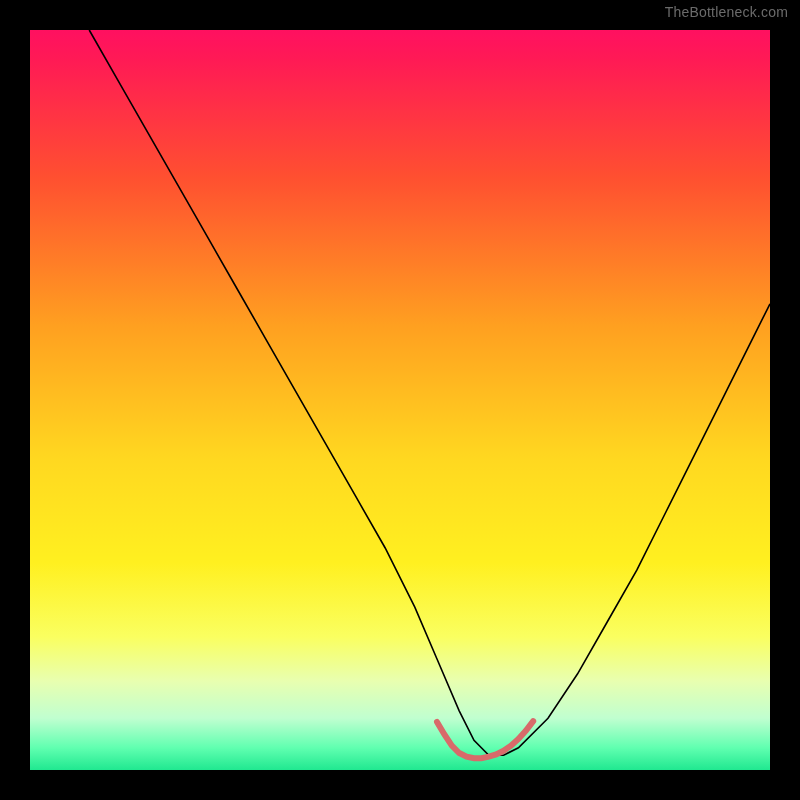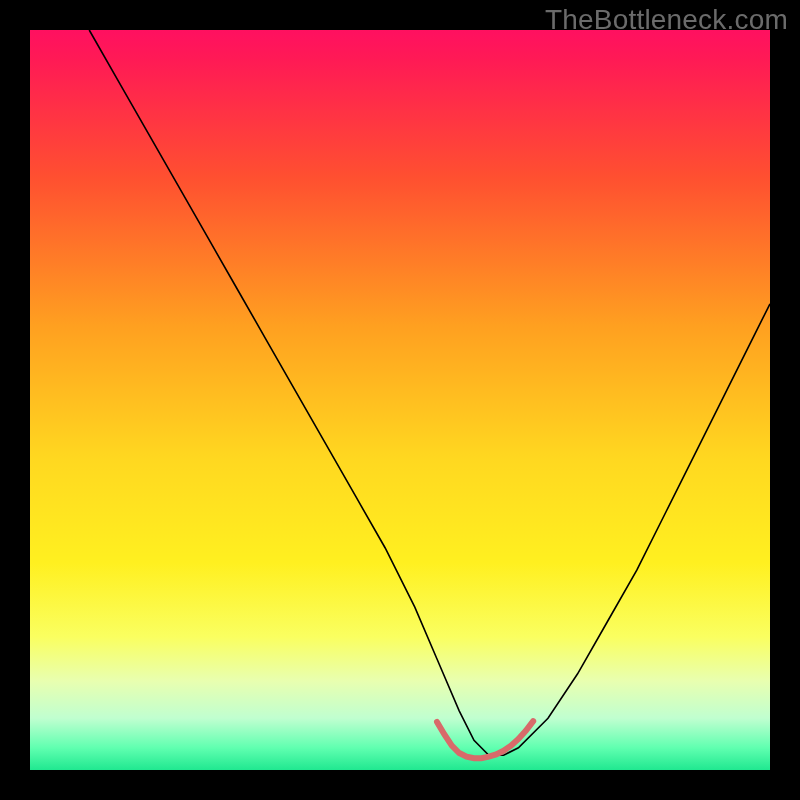--- a/index.html
+++ b/index.html
@@ -15,21 +15,21 @@
     position: relative;
     width: 800px;
     height: 800px;
     background: #000;
   }
   .watermark {
     position: absolute;
     top: 4px;
     right: 12px;
     color: #6b6b6b;
-    font-size: 28px;
+    font-size: 14px;
     font-weight: 400;
     letter-spacing: 0.2px;
     z-index: 10;
     user-select: none;
   }
   svg.plot {
     position: absolute;
     left: 0;
     top: 0;
   }

